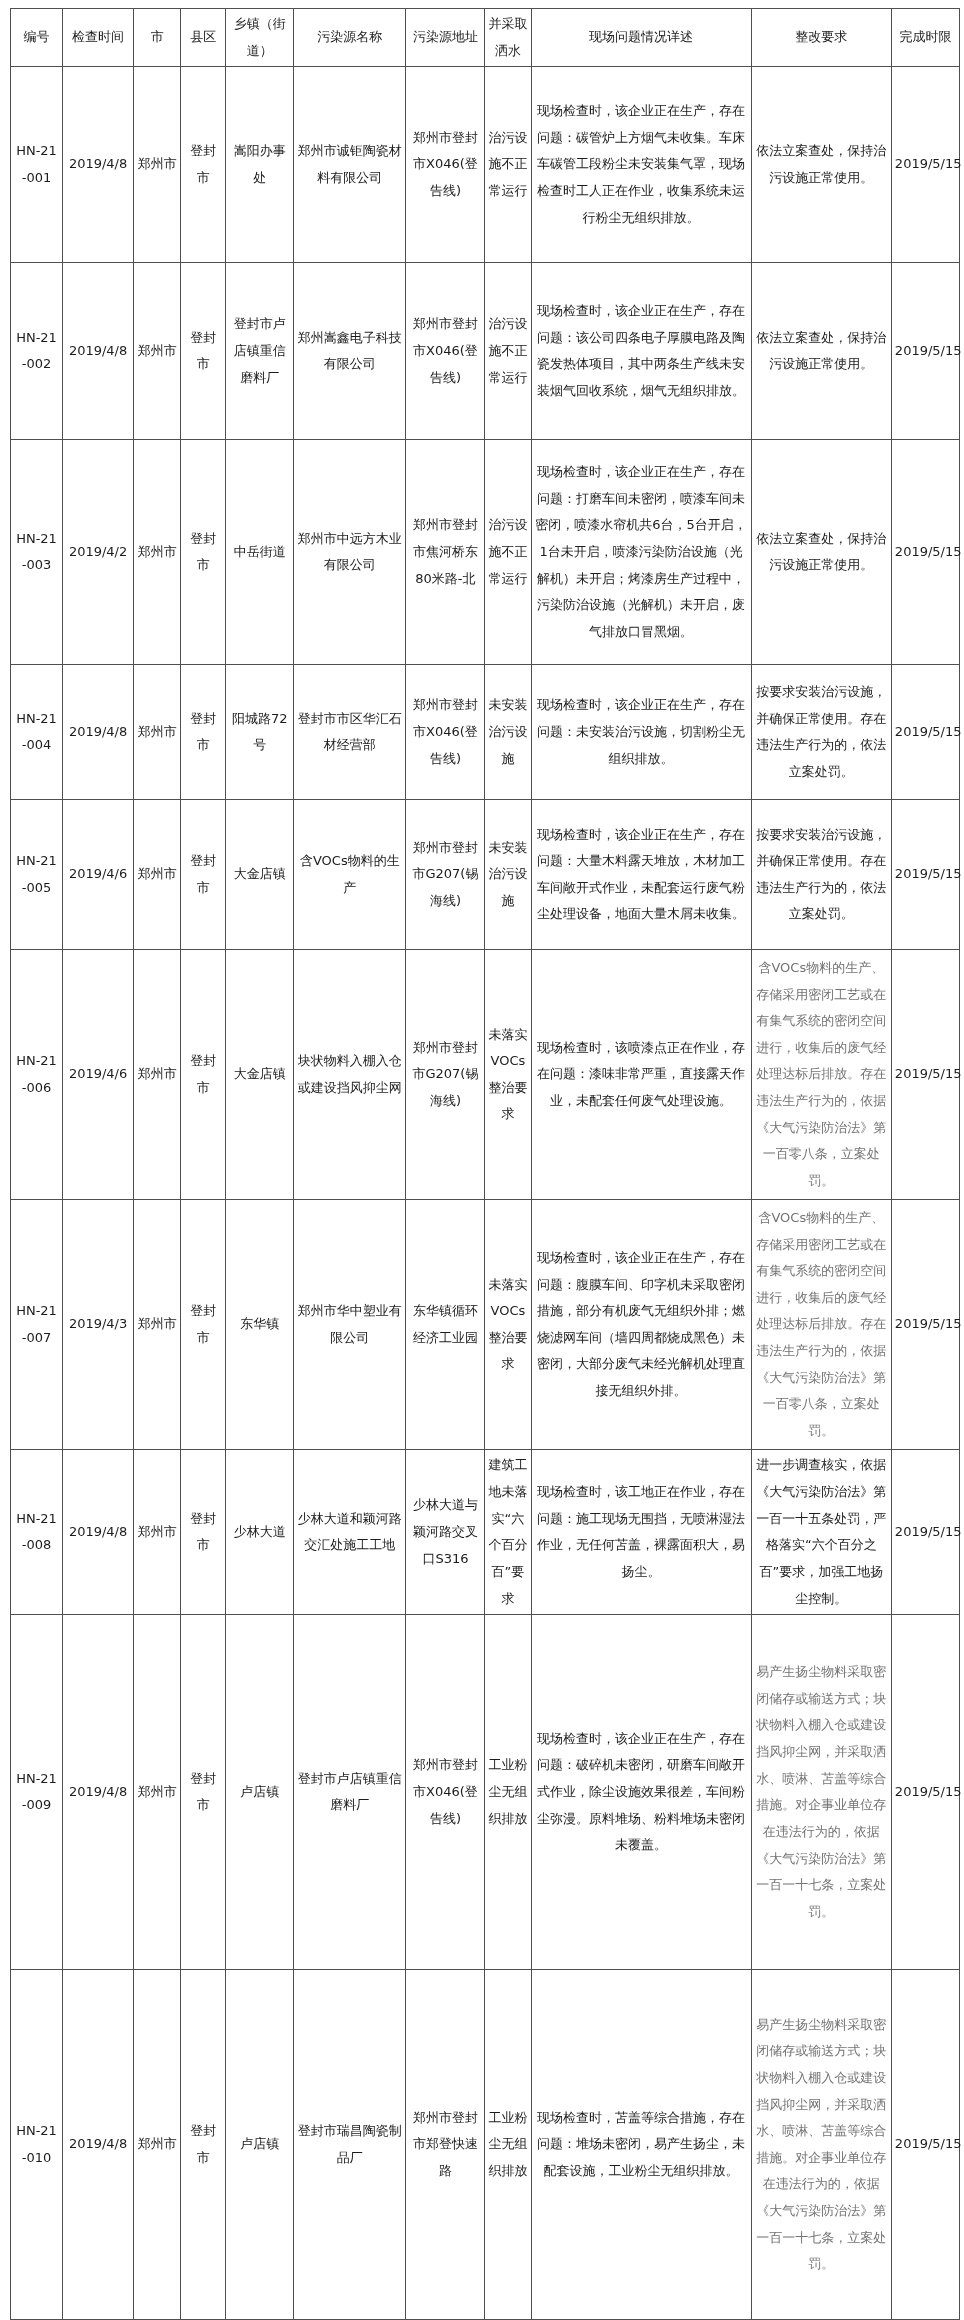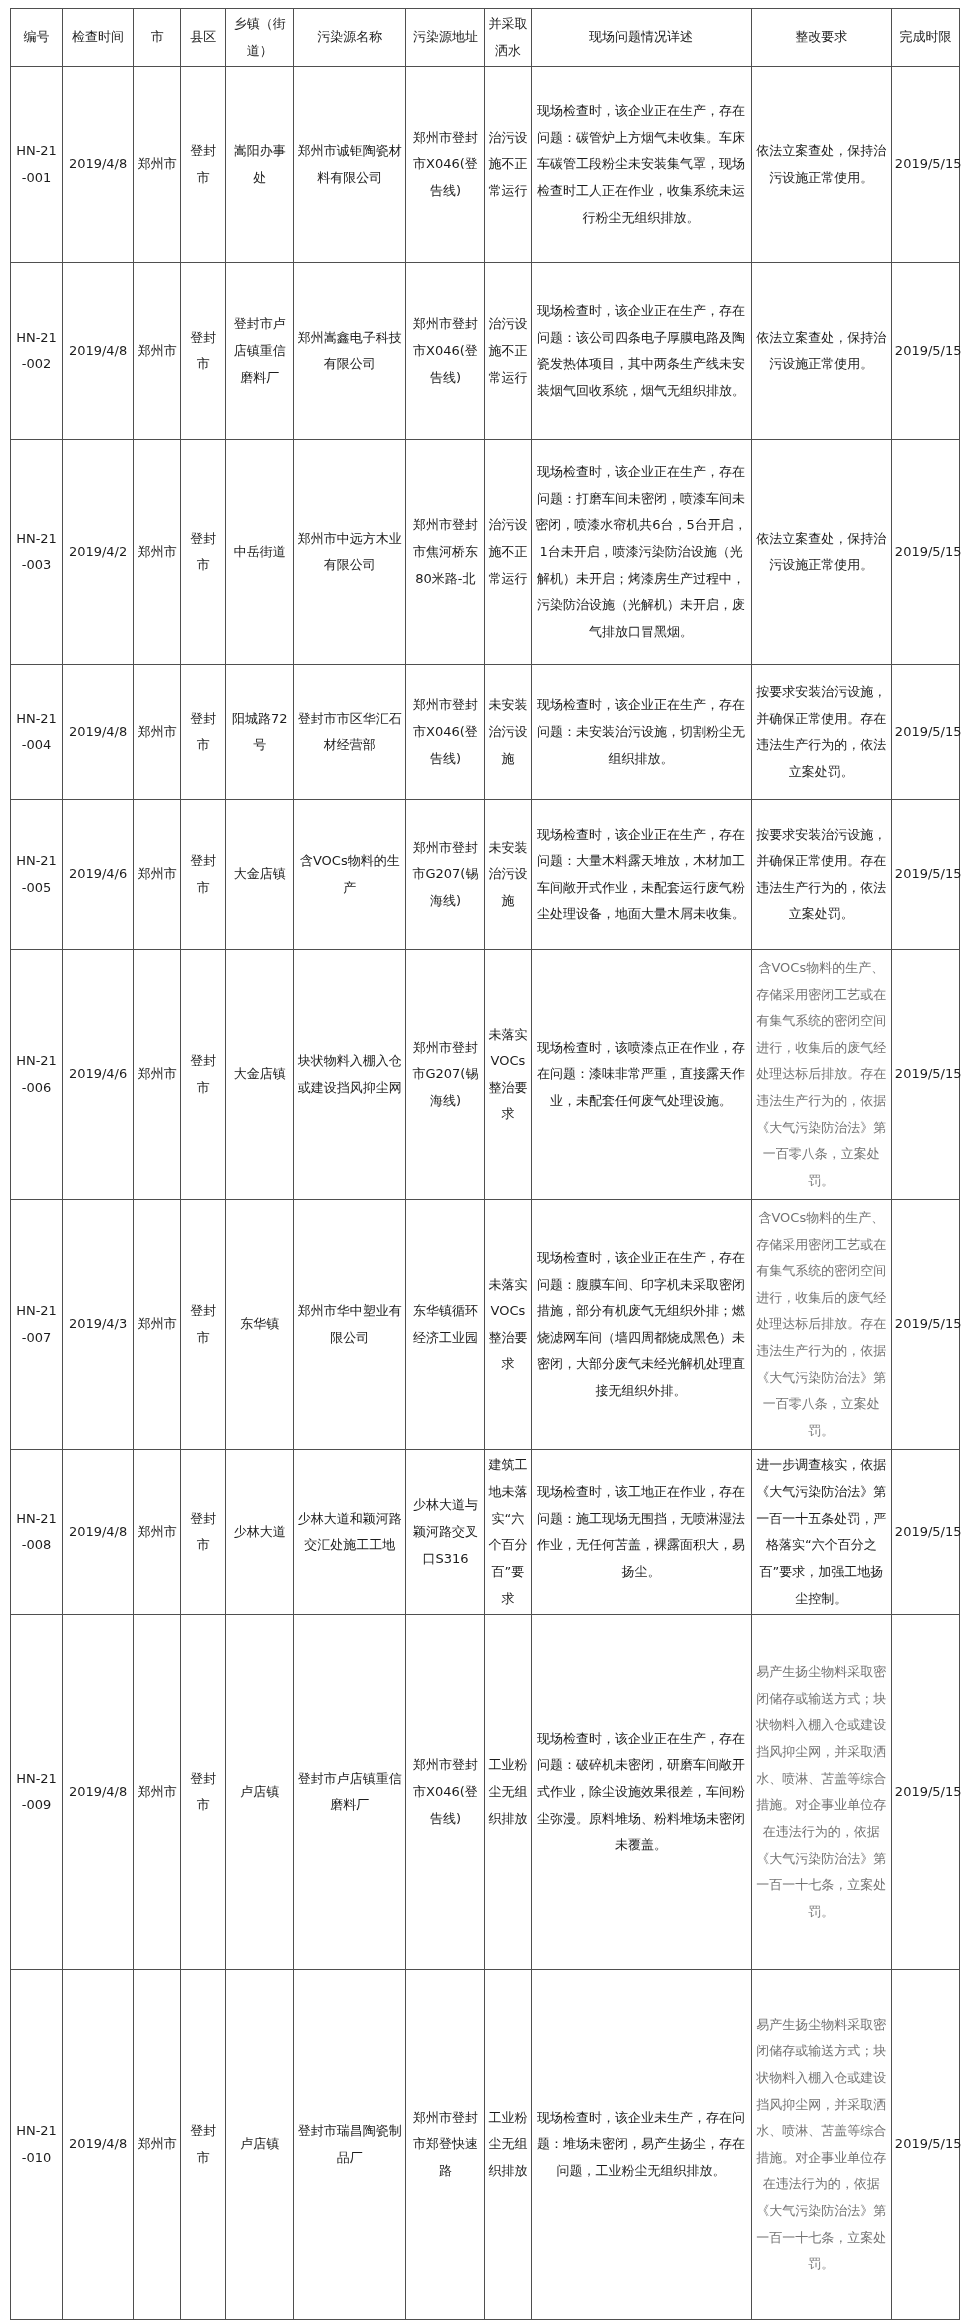--- a/index.html
+++ b/index.html
@@ -173,21 +173,21 @@
         </tr>
         <tr style="height: 350px;">
           <td>HN-21-010</td>
           <td class="num">2019/4/8</td>
           <td>郑州市</td>
           <td>登封市</td>
           <td>卢店镇</td>
           <td>登封市瑞昌陶瓷制品厂</td>
           <td>郑州市登封市郑登快速路</td>
           <td>工业粉尘无组织排放</td>
-          <td>现场检查时，该企业未生产，存在问题：堆场未密闭，易产生扬尘，存在问题，工业粉尘无组织排放。</td>
+          <td>现场检查时，苫盖等综合措施，存在问题：堆场未密闭，易产生扬尘，未配套设施，工业粉尘无组织排放。</td>
           <td class="gray">易产生扬尘物料采取密闭储存或输送方式；块状物料入棚入仓或建设挡风抑尘网，并采取洒水、喷淋、苫盖等综合措施。对企事业单位存在违法行为的，依据《大气污染防治法》第一百一十七条，立案处罚。</td>
           <td class="num">2019/5/15</td>
         </tr>
         <tr class="stub">
           <td></td>
           <td></td>
           <td></td>
           <td></td>
           <td></td>
           <td></td>

